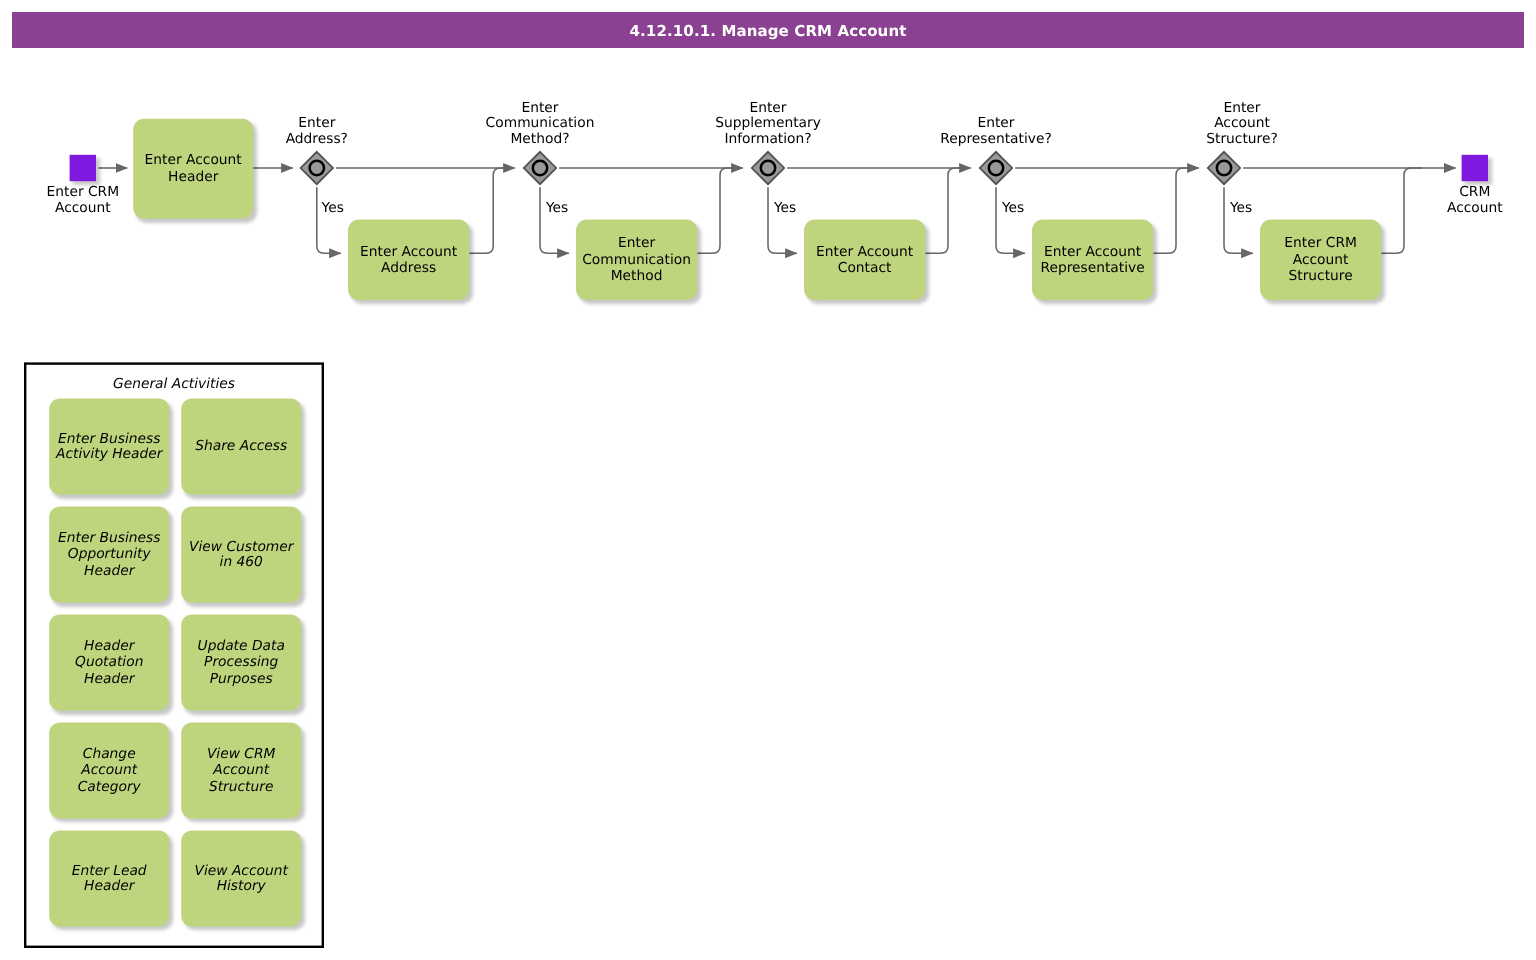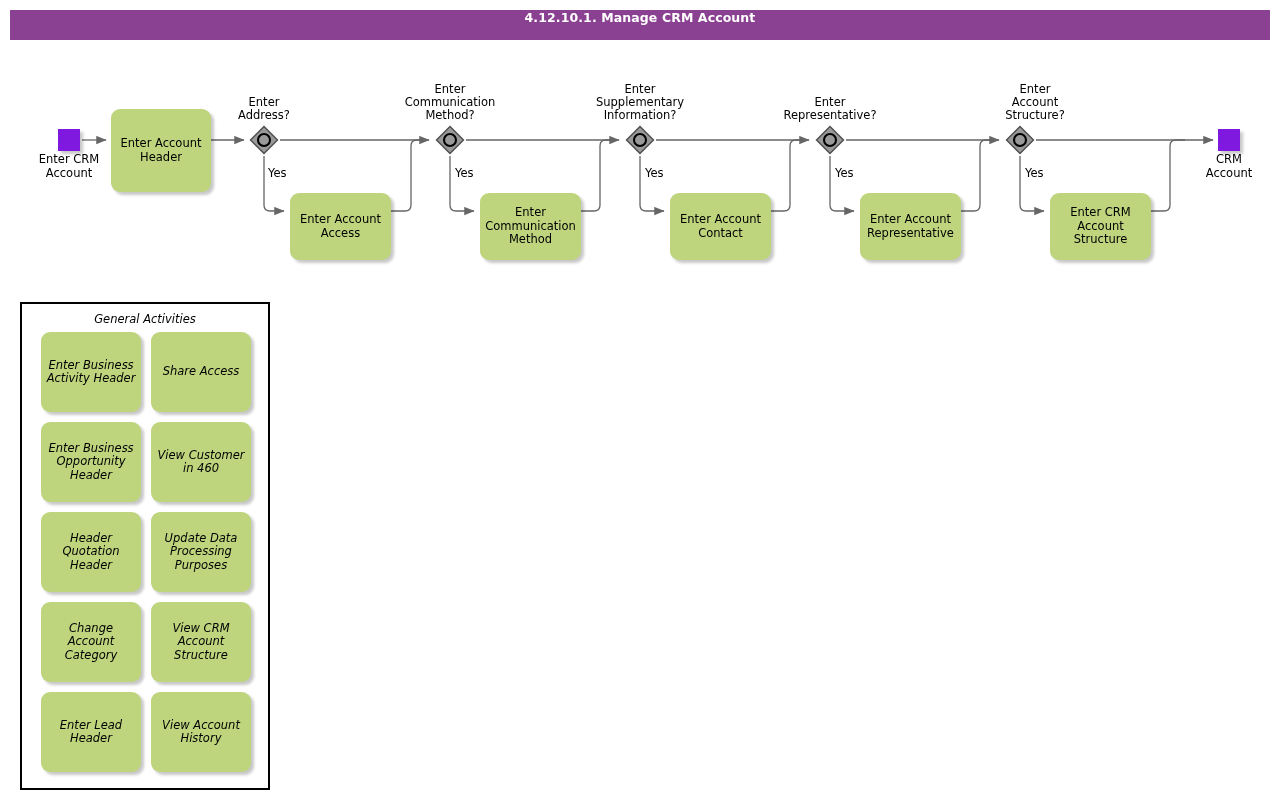--- a/index.html
+++ b/index.html
@@ -20,20 +20,21 @@
     position: absolute;
     left: 10px;
     top: 10px;
     width: 1260px;
     height: 30px;
     background: #8a4191;
     color: #ffffff;
     font-size: 12.5px;
     font-weight: bold;
     display: flex;
+    align-items: center;
     justify-content: center;
     letter-spacing: 0.1px;
   }
   
   #flow-layer {
     position: absolute;
     left: 0;
     top: 0;
     width: 1280px;
     height: 800px;
@@ -46,21 +47,20 @@
     box-shadow: 3px 3px 3px rgba(0,0,0,0.22);
     display: flex;
     align-items: center;
     justify-content: center;
     text-align: center;
     color: #000000;
     font-size: 11.5px;
     line-height: 13.5px;
     padding: 2px 4px;
     box-sizing: border-box;
-    margin-top: 10px;
   }
   .event {
     position: absolute;
     width: 22px;
     height: 22px;
     background: #8019e0;
     box-shadow: 3px 3px 3px rgba(0,0,0,0.22);
   }
   .event-label {
     position: absolute;
@@ -211,21 +211,21 @@
     </svg>
   </div>
   <div class="gw-label" style="left:194px; top:96px;">
     <div>Enter</div>
     <div>Address?</div>
   </div>
   <div class="yes-label" style="left:268px; top:167px;">Yes</div>
   <div class="task" style="left:290px; top:183px; width:101px; height:67px;">
     <div>
       <div>Enter Account</div>
-      <div>Access</div>
+      <div>Address</div>
     </div>
   </div>
 
   <div class="gateway" style="left:435px; top:125px;">
     <svg viewBox="0 0 30 30" width="30" height="30">
       <polygon points="15,1.5 28.5,15 15,28.5 1.5,15" fill="#999999" stroke="#4D4D4D" stroke-width="1.4"></polygon>
       <circle cx="15" cy="15" r="6" fill="none" stroke="#000000" stroke-width="2.1"></circle>
     </svg>
   </div>
   <div class="gw-label" style="left:380px; top:83px;">

